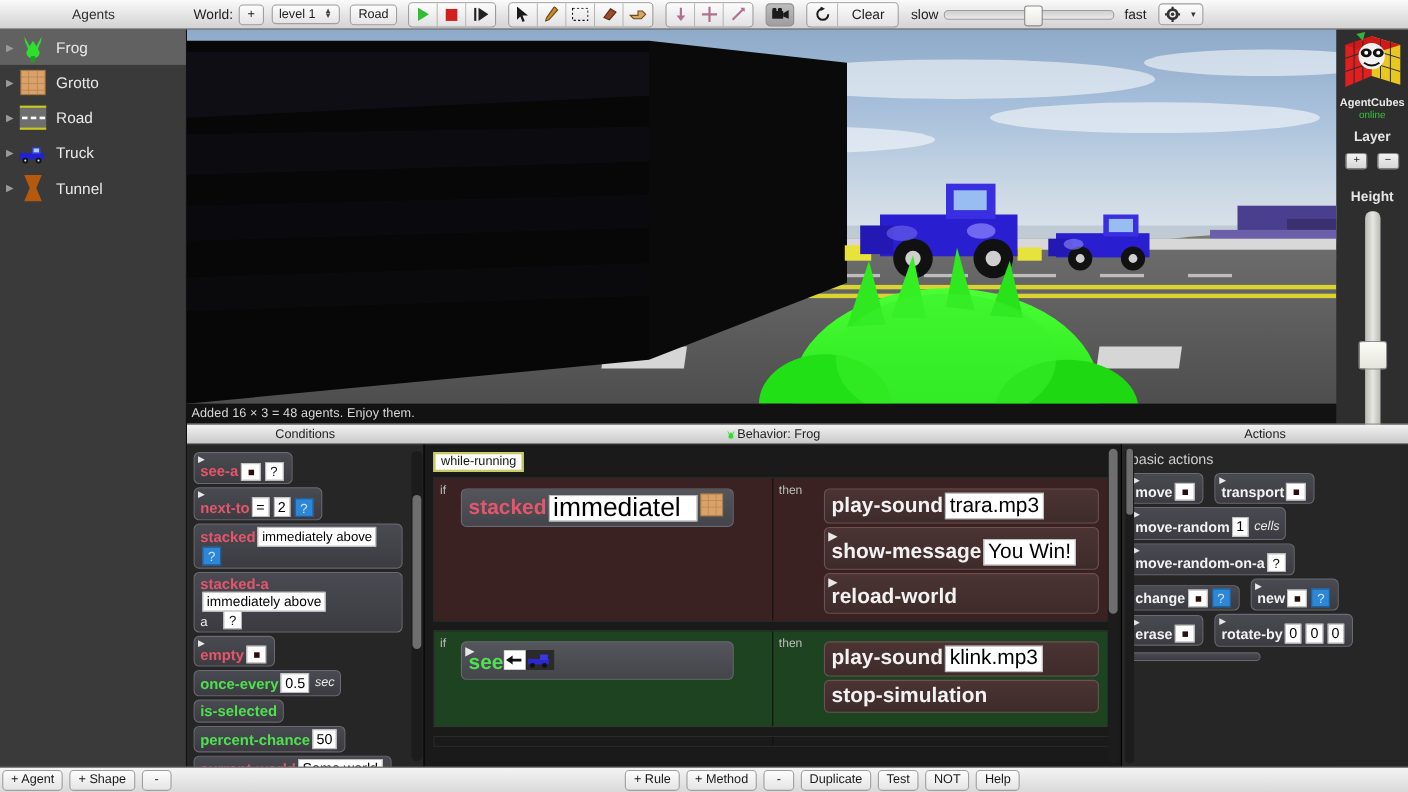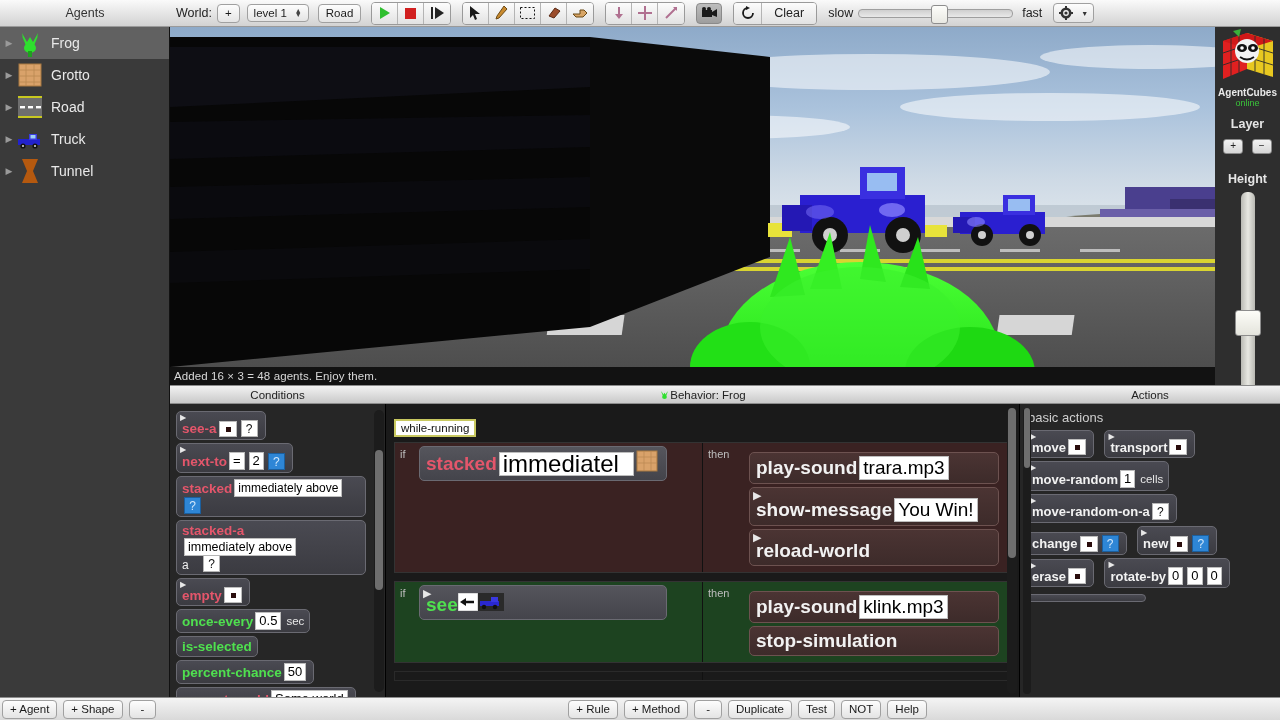--- a/index.html
+++ b/index.html
@@ -163,36 +163,36 @@
   .swatch::after {
     content: ""; position: absolute; left: 6px; top: 5px;
     width: 5px; height: 5px; background: #2a0d0d;
   }
   .qmark {
     width: 17px; height: 17px; background: #fff; border: 1px solid #b5b5b5;
     color: #111; font-size: 12px; text-align: center; line-height: 16px;
     display: inline-block; margin: 0 2px;
   }
   .qmark.blue { background: #2e86d6; color: #cfe6fb; border-color: #1b5f9e; }
-  .unit { color: #e8e8e8; font-size: 11.5px; margin-left: 3px; }
+  .unit { color: #e8e8e8; font-size: 11.5px; margin-left: 3px; font-style: italic; }
 
   
-  #rules-area { position: relative; padding: 6px 8px 0 8px; margin-top: 8px; }
+  #rules-area { position: relative; padding: 6px 8px 0 8px; }
   .tab-while {
     display: inline-block; background: #fff; color: #111; font-size: 11.5px;
     border: 2px solid #c8c860; padding: 1px 5px; margin-bottom: 5px;
   }
   .rule {
     display: flex; margin-bottom: 8px; border: 1px solid #333;
   }
   .rule.red .if-side { background: #3a2222; }
   .rule.red .then-side { background: #3a2222; }
   .rule.green .if-side { background: #1d4320; }
   .rule.green .then-side { background: #1d4320; }
-  .if-side { width: 307px; position: relative; padding: 0 0 6px 0; }
+  .if-side { width: 307px; position: relative; padding: 6px 0 6px 0; }
   .then-side { flex: 1; position: relative; padding: 6px 0 6px 0; border-left: 1px solid #111; }
   .sidelabel {
     position: absolute; left: 5px; top: 5px; color: #bdbdbd; font-size: 11px;
   }
   .slot { margin-left: 18px; }
   .blk.big { font-size: 17px; padding: 3px 6px; }
   .blk.big .fld { font-size: 24px; line-height: 22px; }
   .blk.big .kw-red, .blk.big .kw-green, .blk.big .kw-white { font-size: 19px; }
   .blk.dark { background: linear-gradient(to bottom,#55555c,#44444b); }
   .blk.brown { background: linear-gradient(to bottom,#4b3433,#3d2b2a); border-color: #6d5250; }

